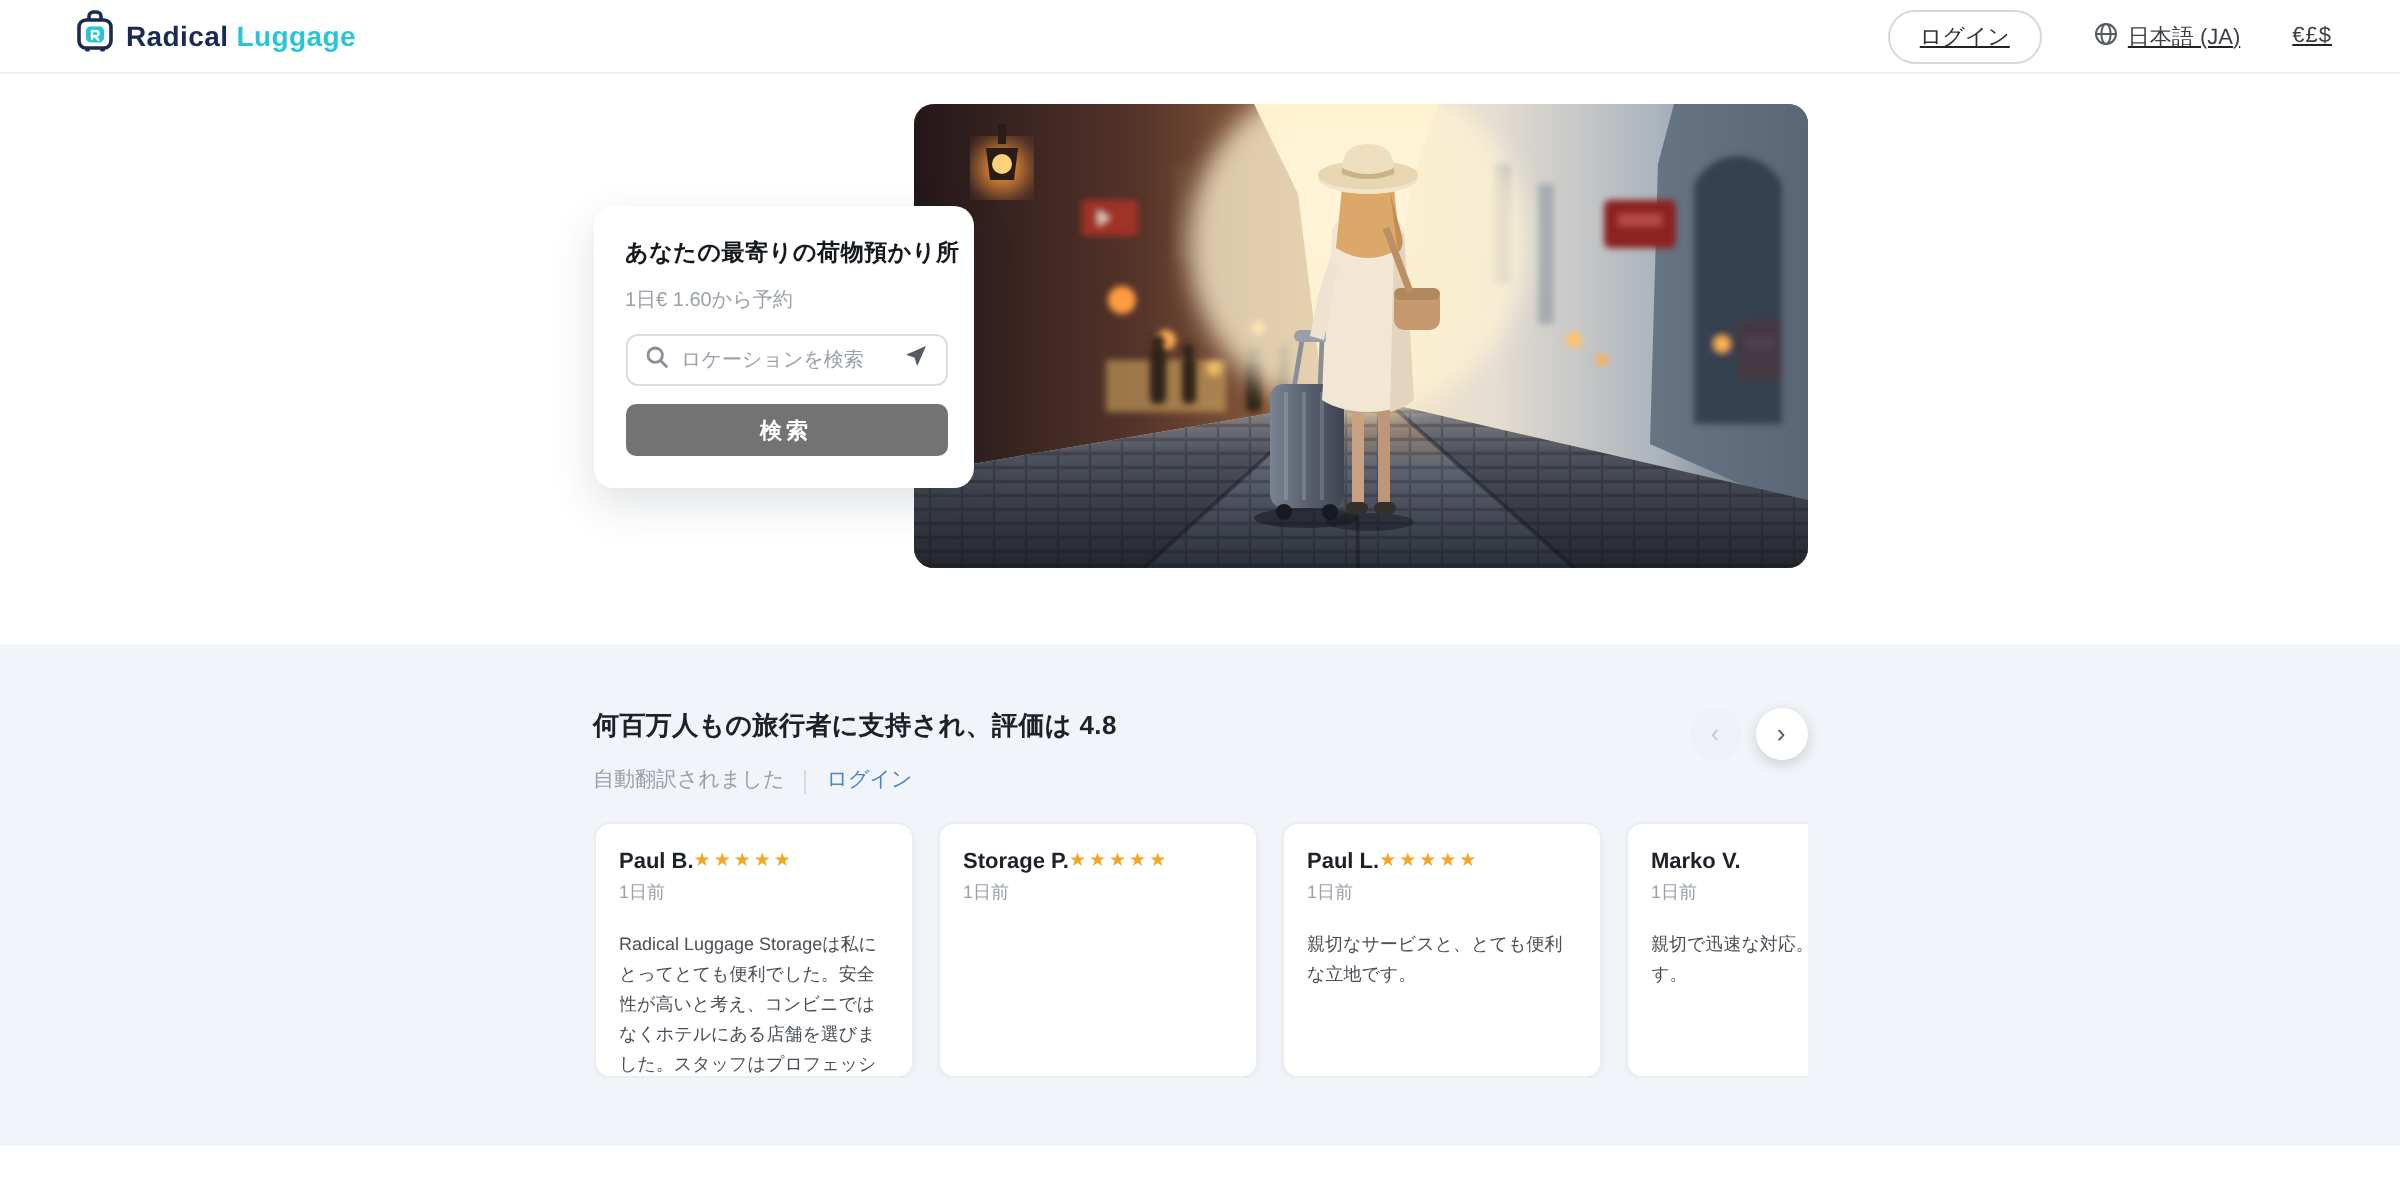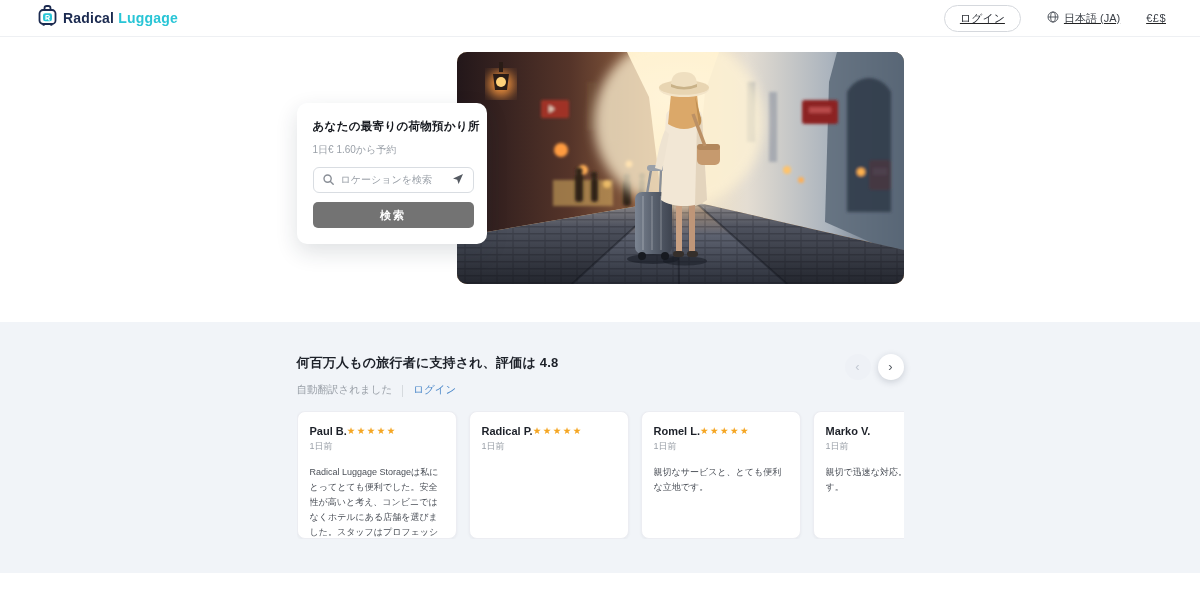--- a/index.html
+++ b/index.html
@@ -313,31 +313,31 @@
         <div class="rc-time">1日前</div>
       </div>
       <div class="rc-stars">★★★★★</div>
     </div>
     <div class="rc-text">Radical Luggage Storageは私にとってとても便利でした。安全性が高いと考え、コンビニではなくホテルにある店舗を選びました。スタッフはプロフェッショナルで親切な対応をしてくれ、スーツケ...</div>
   </div>
 
   <div class="review-card">
     <div class="rc-head">
       <div>
-        <div class="rc-name">Radical P.</div>
+        <div class="rc-name">Storage P.</div>
         <div class="rc-time">1日前</div>
       </div>
       <div class="rc-stars">★★★★★</div>
     </div>
   </div>
 
   <div class="review-card">
     <div class="rc-head">
       <div>
-        <div class="rc-name">Romel L.</div>
+        <div class="rc-name">Paul L.</div>
         <div class="rc-time">1日前</div>
       </div>
       <div class="rc-stars">★★★★★</div>
     </div>
     <div class="rc-text">親切なサービスと、とても便利な立地です。</div>
   </div>
 
   <div class="review-card">
     <div class="rc-head">
       <div>

